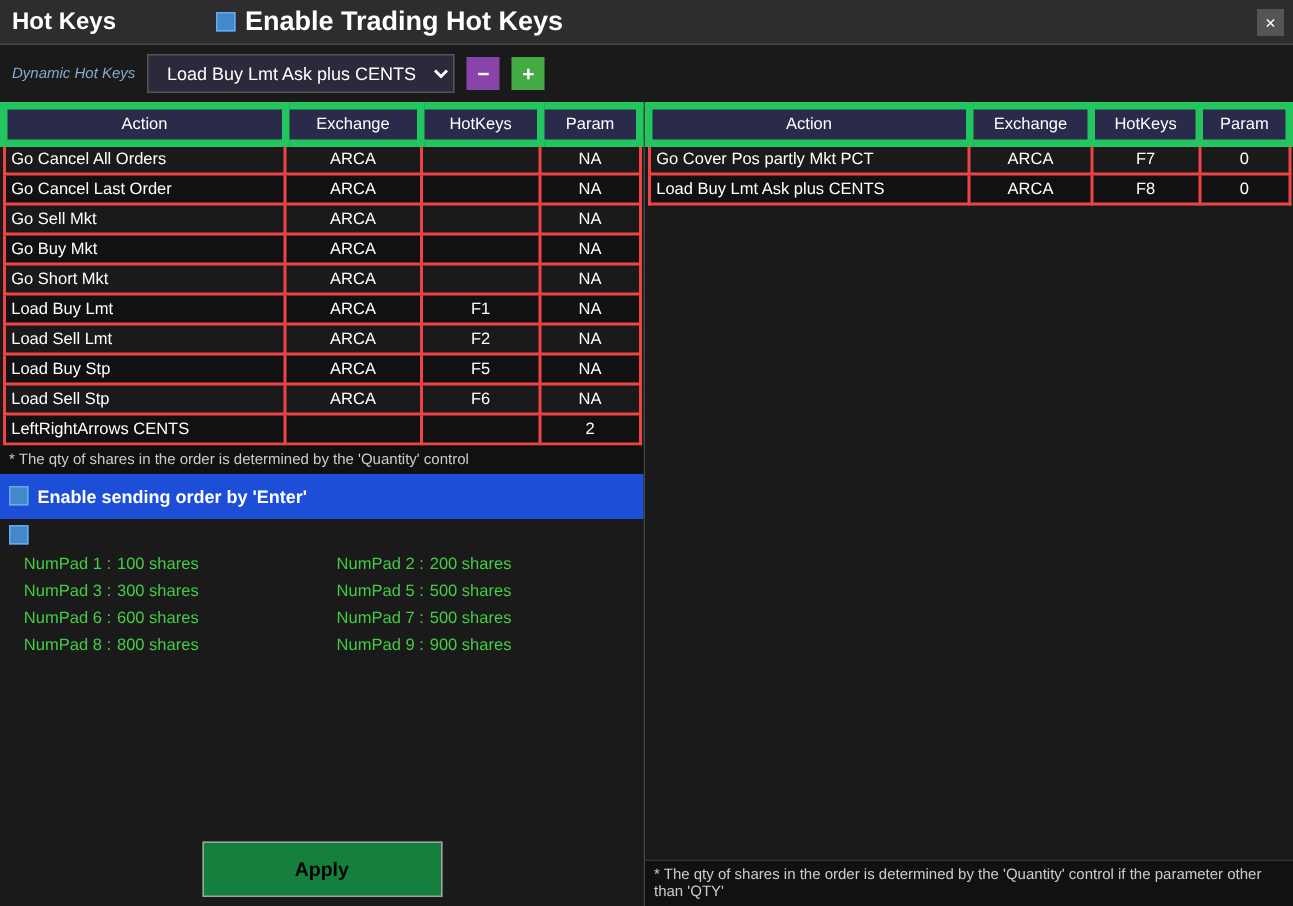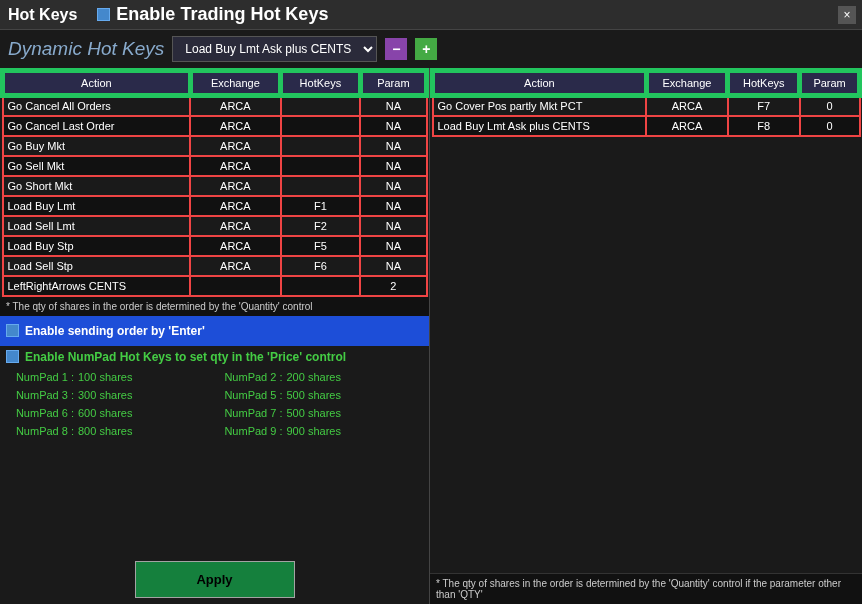--- a/index.html
+++ b/index.html
@@ -16,20 +16,21 @@
 
     
     #title-bar {
       background: #2d2d2d;
       height: 30px;
       display: flex;
       align-items: center;
       padding: 0 8px;
       border-bottom: 1px solid #444;
       position: relative;
+      gap: 47px;
     }
     #title-text {
       font-size: 16px;
       font-weight: bold;
       color: #fff;
       margin-right: 20px;
     }
     #enable-hotkeys-label {
       display: flex;
       align-items: center;
@@ -68,21 +69,21 @@
     #dynamic-bar {
       background: #1a1a1a;
       height: 38px;
       display: flex;
       align-items: center;
       padding: 0 8px;
       gap: 8px;
     }
     #dynamic-label {
       color: #88aacc;
-      font-size: 19px;
+      font-size: 10px;
       font-style: italic;
     }
     #dynamic-select {
       background: #2a2a3a;
       color: #fff;
       border: 1px solid #555;
       padding: 4px 8px;
       font-size: 12px;
       min-width: 200px;
     }
@@ -297,27 +298,27 @@
     <td class="white"></td>
     <td class="white">NA</td>
   </tr>
           <tr>
     <td class="td-left white">Go Cancel Last Order</td>
     <td class="white">ARCA</td>
     <td class="white"></td>
     <td class="white">NA</td>
   </tr>
           <tr>
+    <td class="td-left cyan">Go Sell Mkt</td>
+    <td class="cyan">ARCA</td>
+    <td class="cyan"></td>
+    <td class="cyan">NA</td>
+  </tr>
+          <tr>
     <td class="td-left cyan">Go Buy Mkt</td>
-    <td class="cyan">ARCA</td>
-    <td class="cyan"></td>
-    <td class="cyan">NA</td>
-  </tr>
-          <tr>
-    <td class="td-left cyan">Go Sell Mkt</td>
     <td class="cyan">ARCA</td>
     <td class="cyan"></td>
     <td class="cyan">NA</td>
   </tr>
           <tr>
     <td class="td-left white">Go Short Mkt</td>
     <td class="white">ARCA</td>
     <td class="white"></td>
     <td class="white">NA</td>
   </tr>
@@ -357,21 +358,20 @@
     <div id="footnote">* The qty of shares in the order is determined by the 'Quantity' control</div>
 
     <div id="enable-enter-section">
       <span class="checkbox-blue"></span>
       <span id="enable-enter-label">Enable sending order by 'Enter'</span>
     </div>
 
     <div id="numpad-section">
       <div id="numpad-title-row">
         <span class="checkbox-blue"></span>
-        <span id="numpad-title">Enable NumPad Hot Keys to set qty in the 'Price' control</span>
       </div>
       <div id="numpad-grid">
       <div class="numpad-row">
     <span class="numpad-key">NumPad 1 :</span>
     <span class="numpad-value">100 shares</span>
   </div>
           <div class="numpad-row">
     <span class="numpad-key">NumPad 2 :</span>
     <span class="numpad-value">200 shares</span>
   </div>

